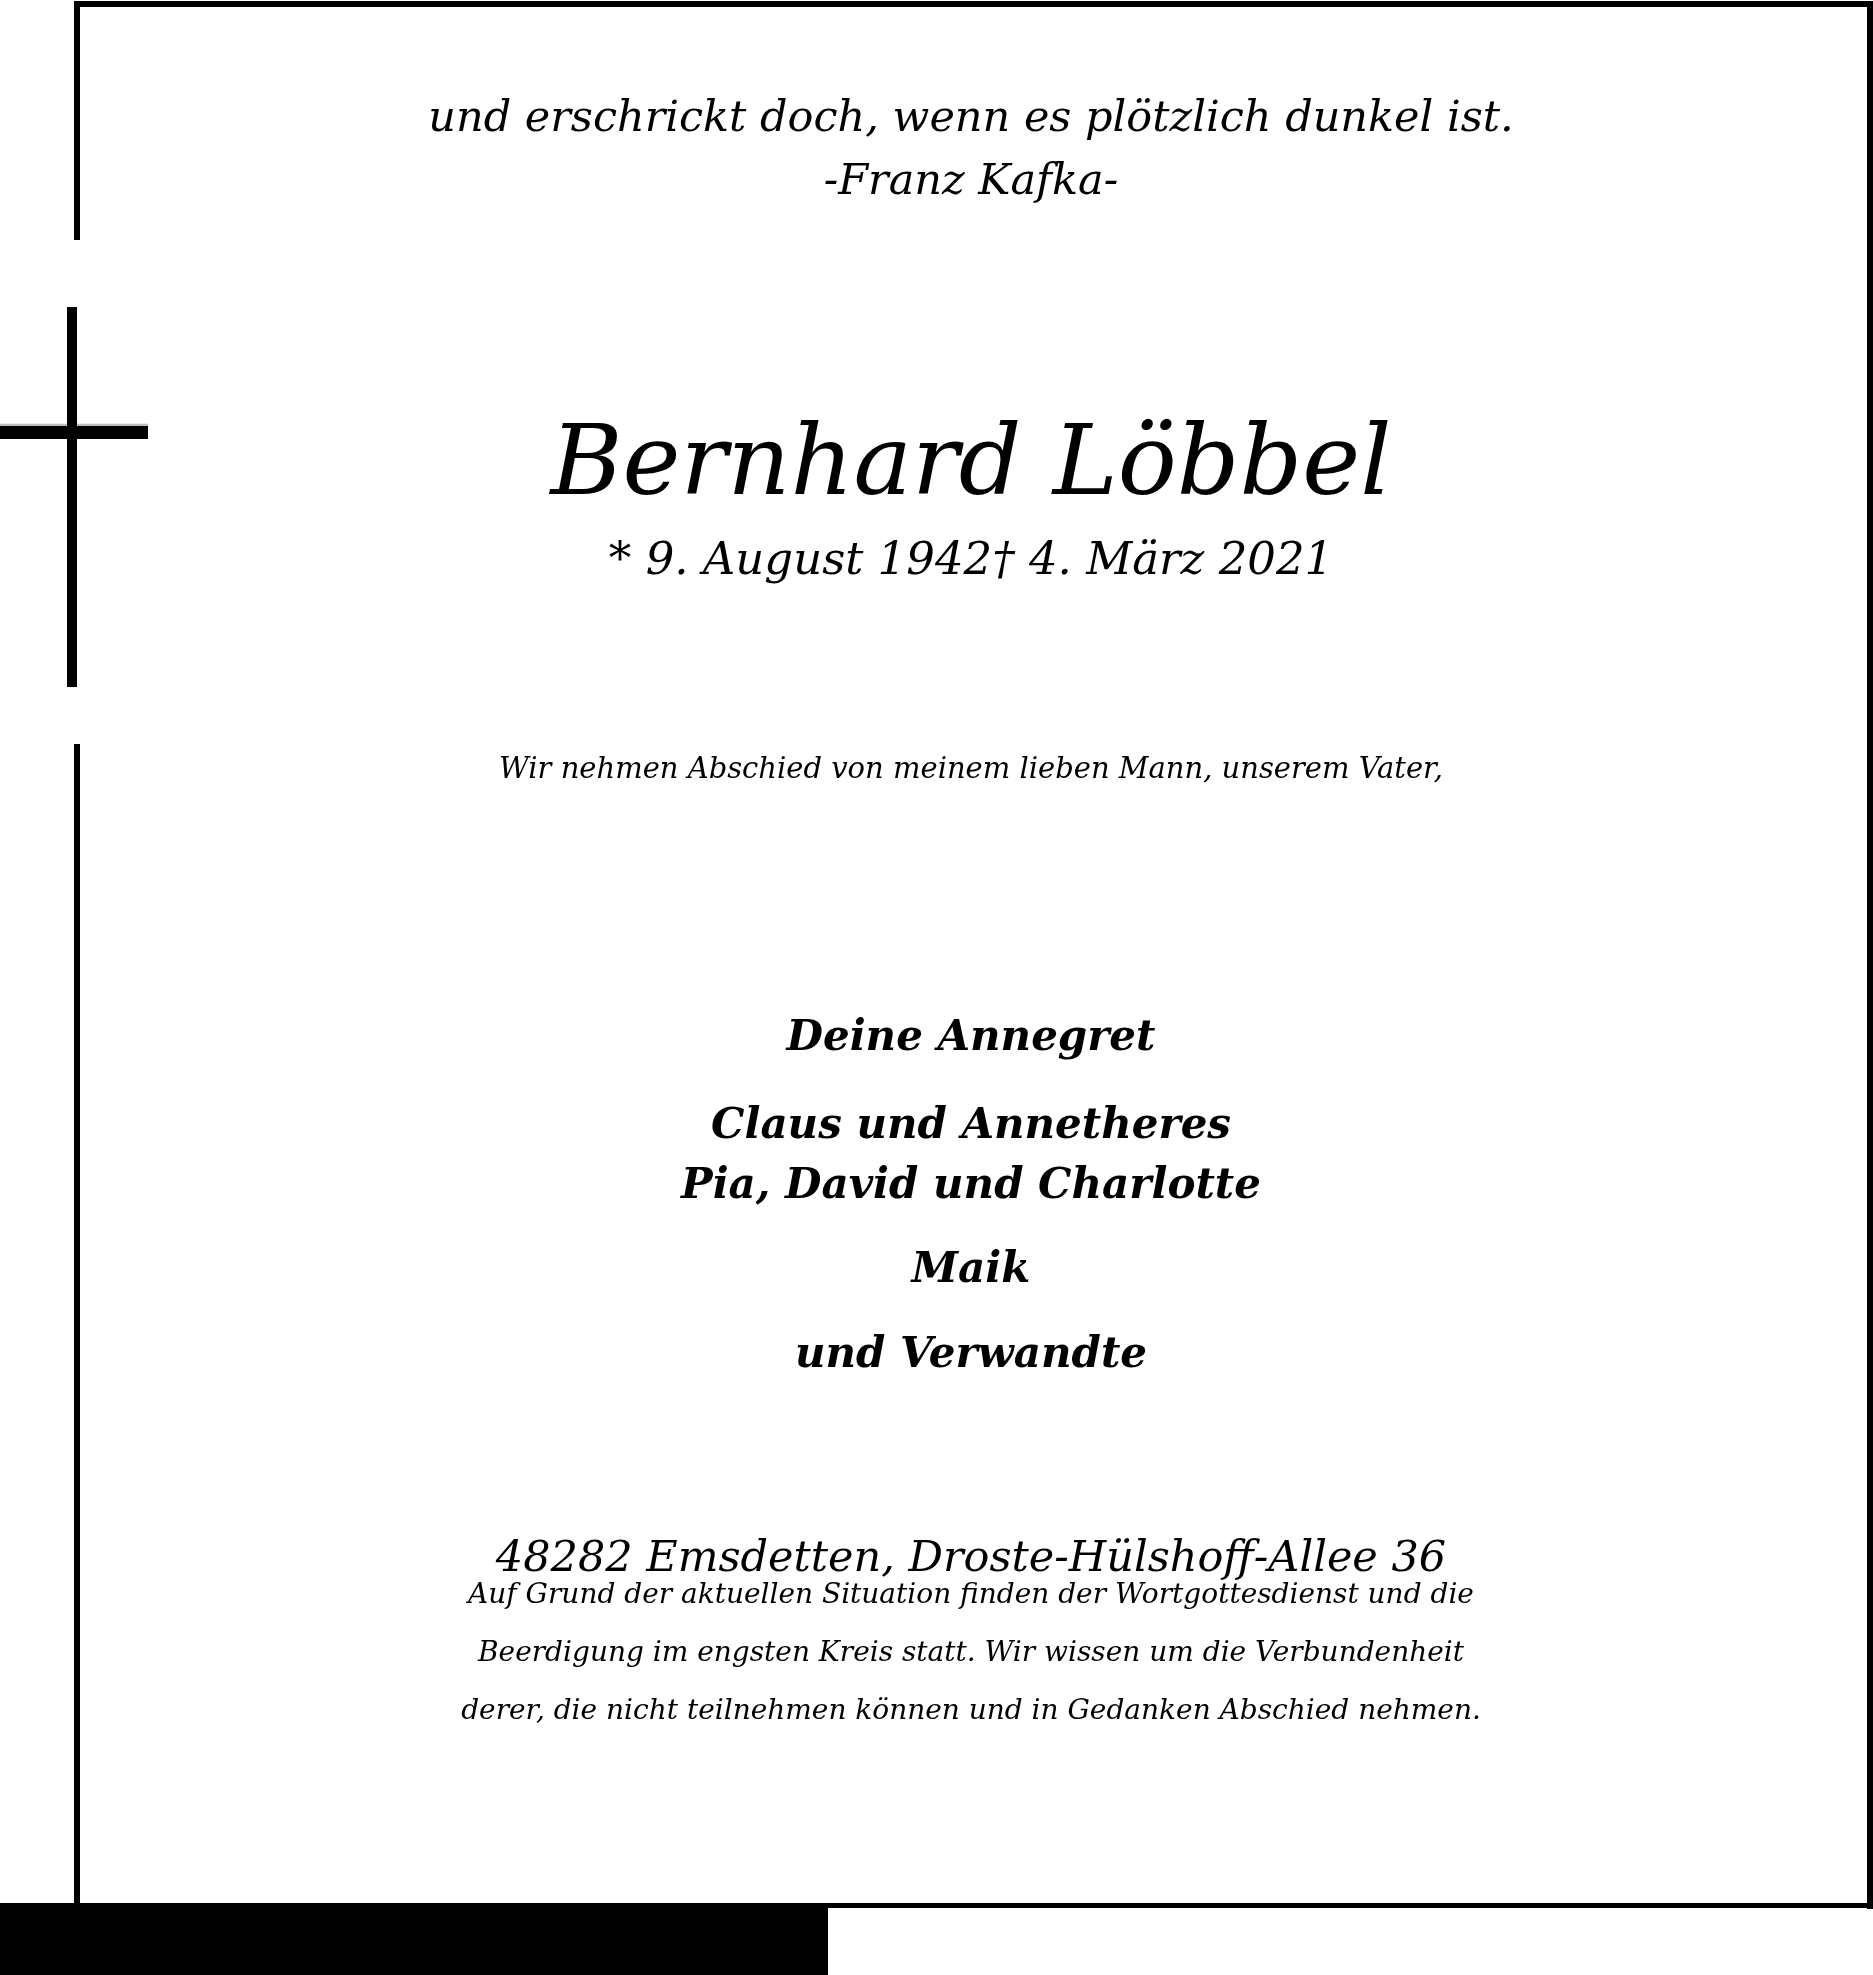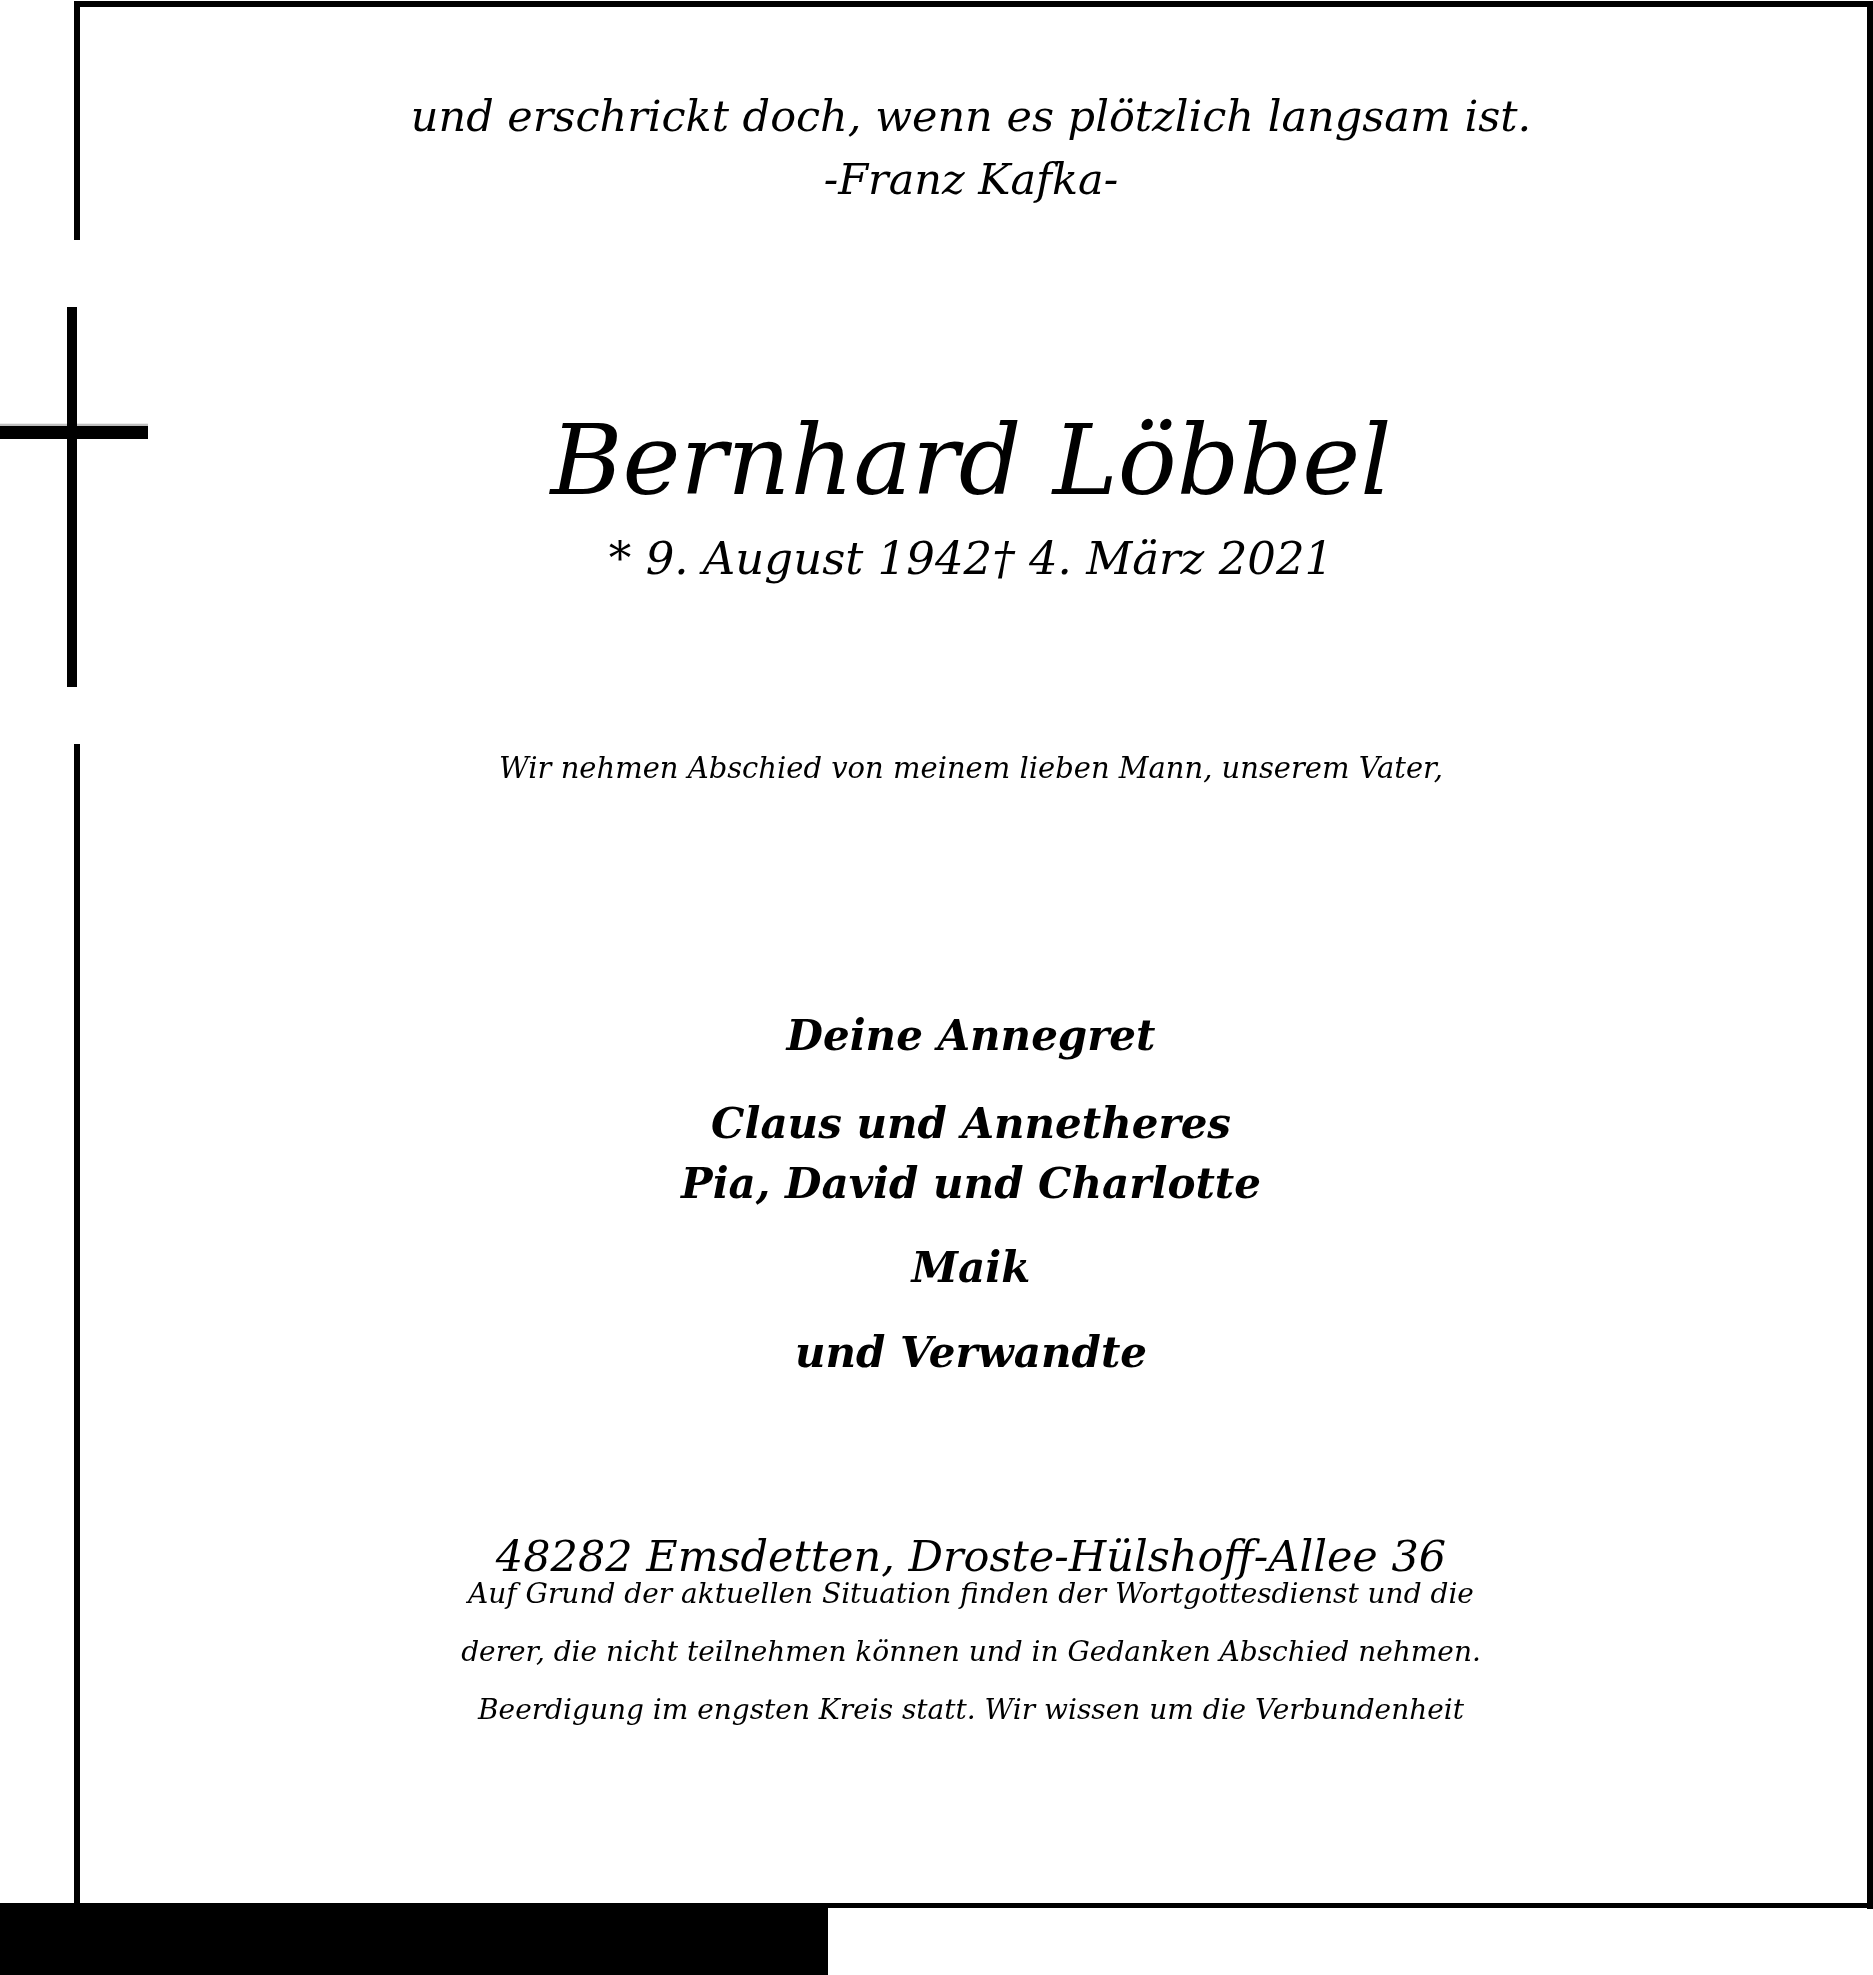--- a/index.html
+++ b/index.html
@@ -96,21 +96,21 @@
   <div class="rule border-left-b"></div>
 
   <div>
     <div class="rule cross-vbar"></div>
     <div class="rule cross-hbar"></div>
   </div>
 
   <div class="rule bottom-bar"></div>
 
   <div class="tblock epigraph">
-    <div>und erschrickt doch, wenn es plötzlich langsam ist.</div>
+    <div>und erschrickt doch, wenn es plötzlich dunkel ist.</div>
     <div>-Franz Kafka-</div>
   </div>
 
   <div class="tblock deceased-name">Bernhard Löbbel</div>
 
   <div class="tblock dates">
     <span>* 9. August 1942</span>
     <span>† 4. März 2021</span>
   </div>
 
@@ -121,18 +121,18 @@
   <div class="tblock mourner mourner-1">Deine Annegret</div>
   <div class="tblock mourner mourner-2">Claus und Annetheres</div>
   <div class="tblock mourner mourner-3">Pia, David und Charlotte</div>
   <div class="tblock mourner mourner-4">Maik</div>
   <div class="tblock mourner mourner-5">und Verwandte</div>
 
   <div class="tblock address">48282 Emsdetten, Droste-Hülshoff-Allee 36</div>
 
   <div class="tblock notice">
     <div>Auf Grund der aktuellen Situation finden der Wortgottesdienst und die</div>
+    <div>Beerdigung im engsten Kreis statt. Wir wissen um die Verbundenheit</div>
     <div>derer, die nicht teilnehmen können und in Gedanken Abschied nehmen.</div>
-    <div>Beerdigung im engsten Kreis statt. Wir wissen um die Verbundenheit</div>
   </div>
 
 </div>
 
 
 </body></html>

